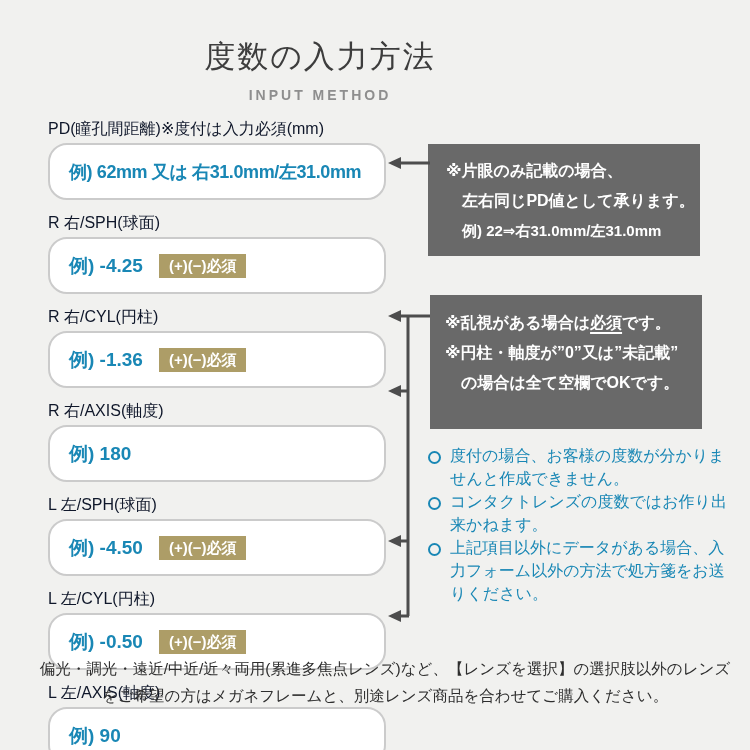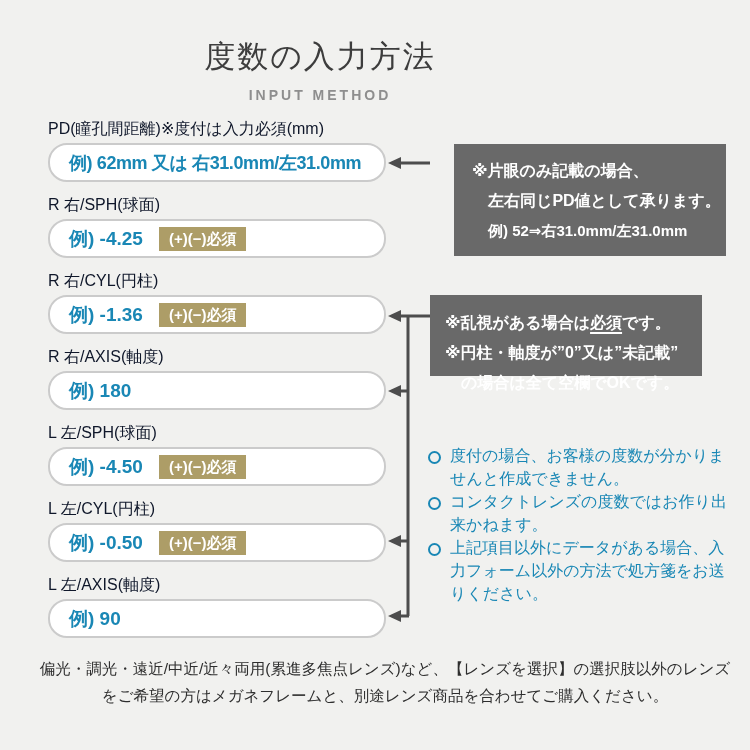--- a/index.html
+++ b/index.html
@@ -9,34 +9,34 @@
     font-family:"Liberation Sans","DejaVu Sans",sans-serif;
   }
   .header{position:absolute;top:36px;left:0;width:640px;text-align:center;}
   .title{font-size:31px;font-weight:500;letter-spacing:2px;color:#3d3d3d;}
   .subtitle{margin-top:9px;font-size:14px;letter-spacing:3px;color:#8e8e8e;font-weight:bold;}
 
   .form{position:absolute;left:48px;top:119px;width:338px;}
   .field{margin-bottom:13px;}
   .field-label{font-size:16px;color:#0f172a;margin-bottom:5px;line-height:19px;white-space:nowrap;}
   .field-input{
-    box-sizing:border-box;height:39px;background:#ffffff;
+    box-sizing:border-box;height:57px;background:#ffffff;
     border:2px solid #cbcbcb;border-radius:19px;
     display:flex;align-items:center;padding:0 8px 0 19px;white-space:nowrap;
   }
   .example{font-size:19px;font-weight:bold;color:#1987b5;}
   .example.long{font-size:18px;letter-spacing:-0.4px;}
   .badge{
     margin-left:16px;background:#ad9d67;color:#ffffff;
     font-size:15px;font-weight:bold;padding:4px 10px 5px;line-height:1;
   }
 
   .note{position:absolute;box-sizing:border-box;background:#696969;color:#ffffff;font-weight:bold;}
-  .note1{left:454px;top:144px;width:272px;height:112px;padding:12px 0 0 18px;font-size:16px;line-height:30px;}
-  .note2{left:430px;top:295px;width:272px;height:81px;padding:13px 0 0 15px;font-size:16px;line-height:30px;}
+  .note1{left:428px;top:144px;width:272px;height:112px;padding:12px 0 0 18px;font-size:16px;line-height:30px;}
+  .note2{left:430px;top:295px;width:272px;height:134px;padding:13px 0 0 15px;font-size:16px;line-height:30px;}
   .note .indent{padding-left:16px;}
   .note .small-line{font-size:15px;}
   .em-underline{text-decoration:underline;text-underline-offset:4px;text-decoration-thickness:2px;}
 
   .bullets{position:absolute;left:428px;top:444px;width:302px;}
   .bullet{display:flex;color:#1987b5;font-size:16px;font-weight:normal;line-height:23px;}
   .bullet-marker{
     flex:0 0 auto;width:9px;height:9px;border:2px solid #1987b5;border-radius:50%;
     margin:7px 9px 0 0;background:transparent;
   }
@@ -108,21 +108,21 @@
     <div class="field-input">
       <span class="example">例) 90</span>
     </div>
   </div>
 
 </div>
 
 <div class="note note1">
   <div>※片眼のみ記載の場合、</div>
   <div class="indent">左右同じPD値として承ります。</div>
-  <div class="indent small-line">例) 52⇒右31.0mm/左31.0mm</div>
+  <div class="indent small-line">例) 22⇒右31.0mm/左31.0mm</div>
 </div>
 
 <div class="note note2">
   <div><span>※乱視がある場合は</span><span class="em-underline">必須</span><span>です。</span></div>
   <div>※円柱・軸度が”0”又は”未記載”</div>
   <div class="indent">の場合は全て空欄でOKです。</div>
 </div>
 
 <div class="bullets">
   <div class="bullet">

